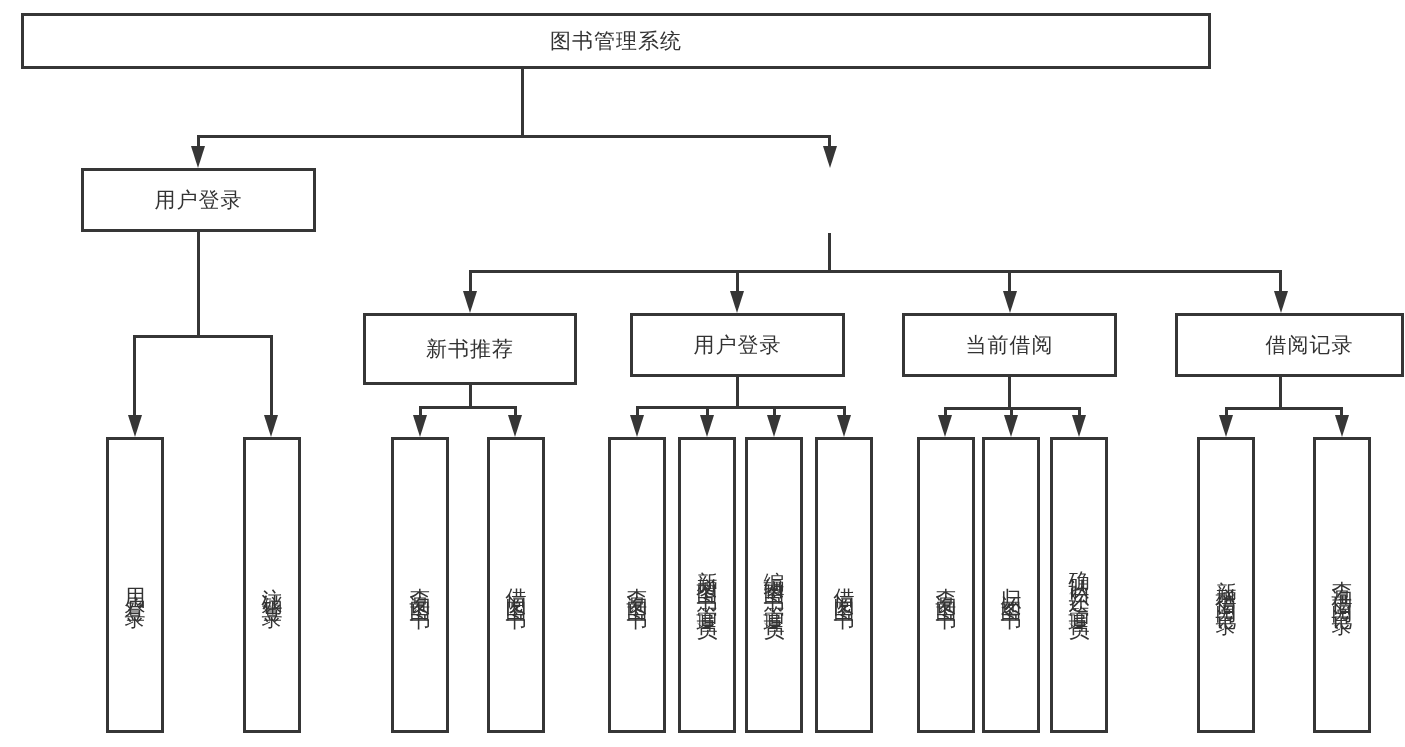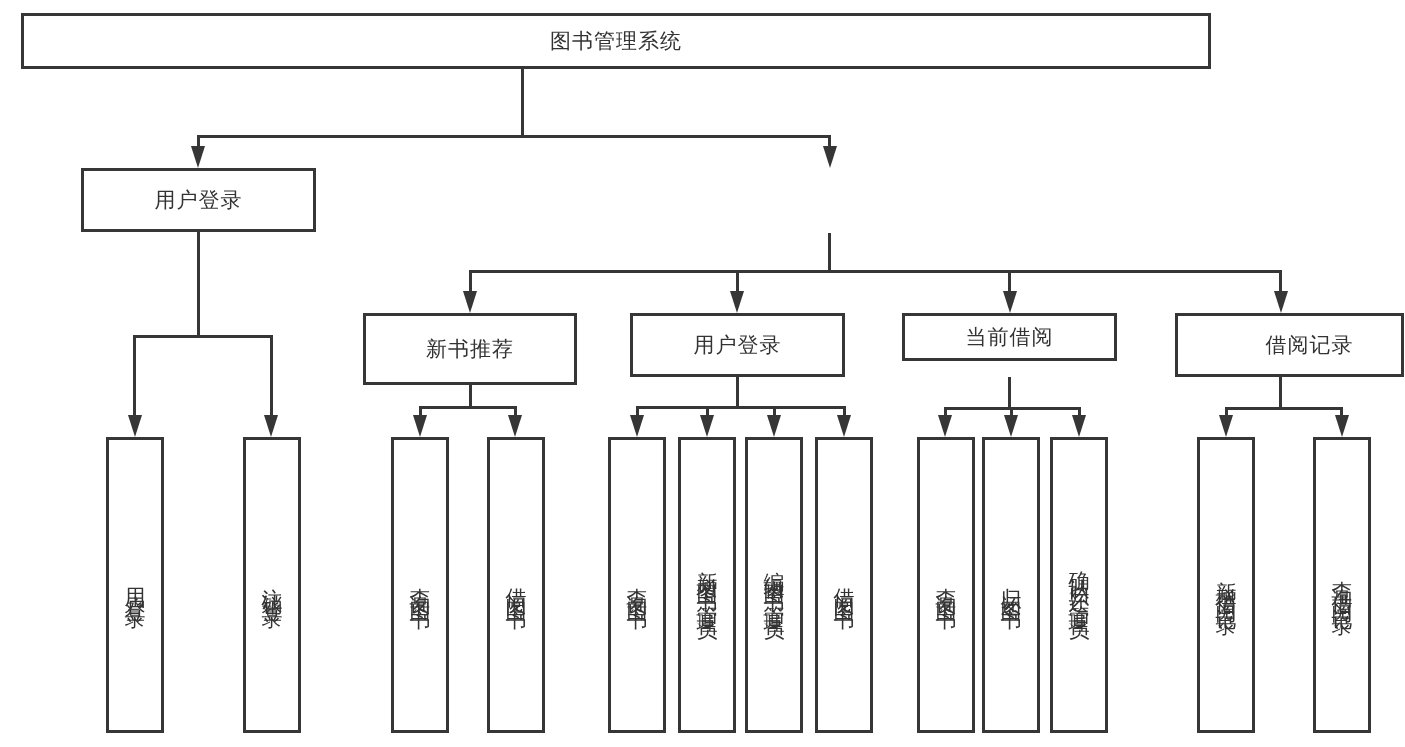--- a/index.html
+++ b/index.html
@@ -91,21 +91,21 @@
   <div class="arrow" style="left:730px;top:291px;"></div>
   <div class="arrow" style="left:1003px;top:291px;"></div>
   <div class="arrow" style="left:1274px;top:291px;"></div>
 
   <div class="hbox" style="left:363px;top:313px;width:214px;height:72px;">
     <span>新书推荐</span>
   </div>
   <div class="hbox" style="left:630px;top:313px;width:215px;height:64px;">
     <span>用户登录</span>
   </div>
-  <div class="hbox" style="left:902px;top:313px;width:215px;height:48px;">
+  <div class="hbox" style="left:902px;top:313px;width:215px;height:64px;">
     <span>当前借阅</span>
   </div>
   <div class="hbox" style="left:1175px;top:313px;width:229px;height:64px;padding-left:40px;">
     <span>借阅记录</span>
   </div>
 
   <div class="v-line" style="left:469px;top:377px;height:29px;"></div>
   <div class="h-line" style="left:419px;top:406px;width:98px;"></div>
   <div class="v-line" style="left:419px;top:406px;height:11px;"></div>
   <div class="v-line" style="left:514px;top:406px;height:11px;"></div>

